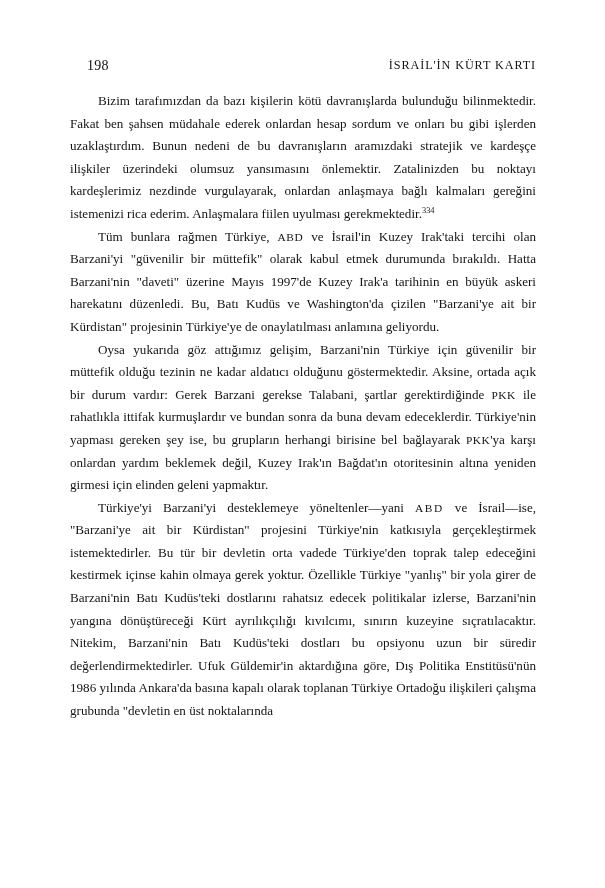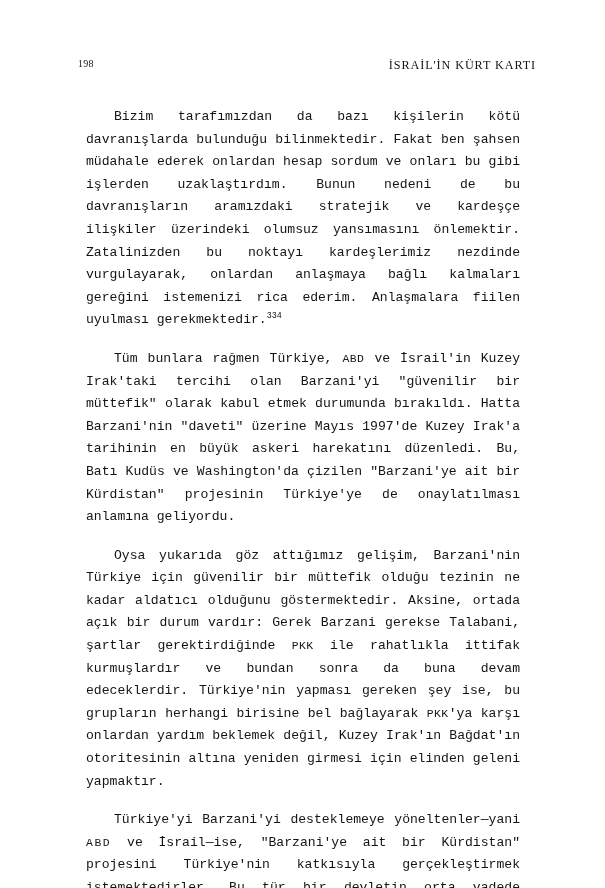--- a/index.html
+++ b/index.html
@@ -25,23 +25,23 @@
   }
   .header {
     position: absolute;
     left: 70px;
     top: 58px;
     width: 466px;
     height: 18px;
   }
   .page-number {
     position: absolute;
-    left: 8px;
+    left: 17px;
     top: 0;
-    font-size: 10px;
+    font-size: 14px;
     letter-spacing: 0.2px;
   }
   .running-head {
     position: absolute;
     left: 0;
     top: 0;
     width: 466px;
     text-align: right;
     font-size: 12.2px;
     letter-spacing: 0.9px;
@@ -50,24 +50,23 @@
     position: absolute;
     left: 70px;
     top: 90px;
     width: 466px;
     font-size: 13.1px;
     line-height: 22.6px;
     text-align: justify;
     text-justify: inter-word;
   }
   .body-text p {
-    margin: 16px;
+    margin: 0;
     text-indent: 28px;
     hyphens: manual;
-    font-family: Liberation Mono, monospace;
   }
   .sc {
     font-size: 11.4px;
     letter-spacing: 0.5px;
   }
   .sc-space {
     font-size: 11.4px;
     letter-spacing: 1.6px;
   }
   sup {

